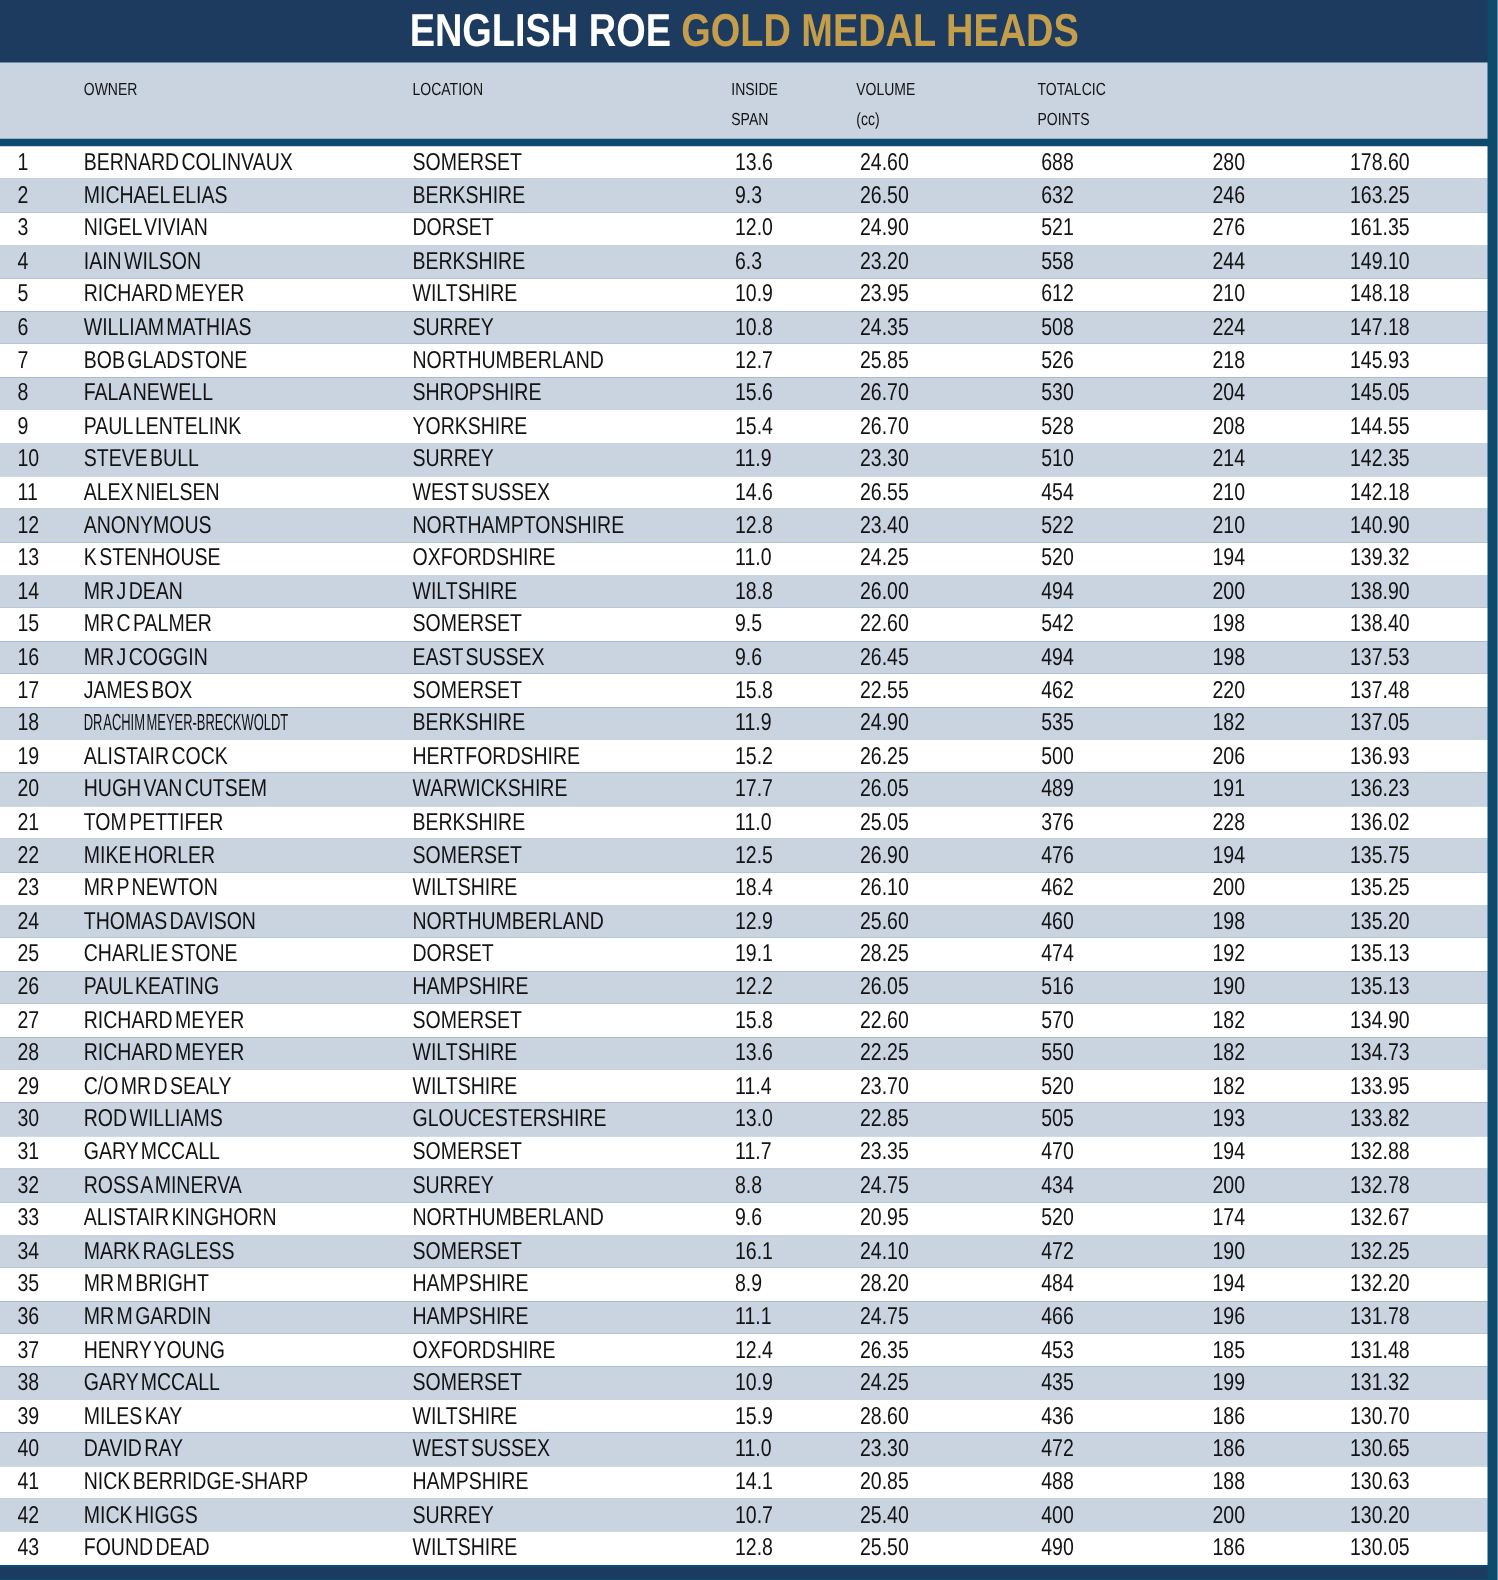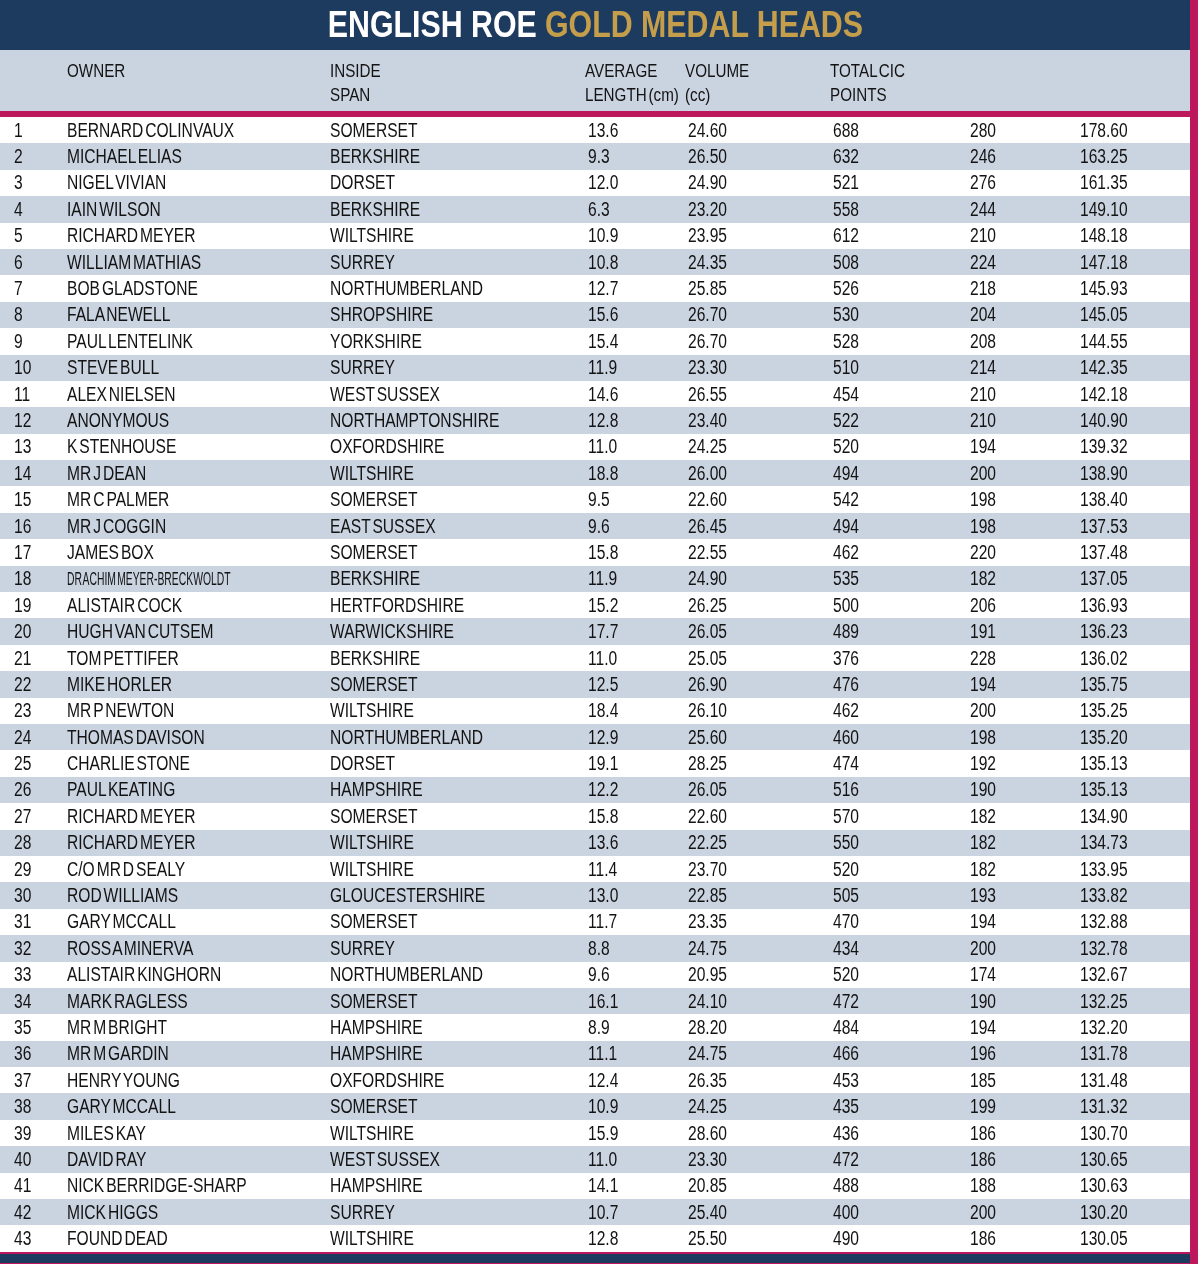--- a/index.html
+++ b/index.html
@@ -8,21 +8,21 @@
     --stripe:#cad3e0;
     --text:#131313;
   }
   *{box-sizing:border-box;}
   html,body{margin:0;padding:0;}
   body{
     width:1198px;height:1264px;background:#ffffff;
     font-family:"Liberation Sans", sans-serif;color:var(--text);
     overflow:hidden;
   }
-  .page{width:1198px;height:1264px;position:relative;background:#be185d;}
+  .page{width:1198px;height:1264px;position:relative;background:#0c4a6e;}
 
   .title-bar{
     width:1190px;height:50px;background:var(--navy);
     display:flex;align-items:center;justify-content:center;
   }
   .title-text{
     font-size:37px;font-weight:bold;white-space:nowrap;color:#ffffff;
     display:inline-block;transform:scaleX(0.82);transform-origin:50% 50%;
     letter-spacing:0px;
   }
@@ -30,21 +30,21 @@
 
   .grid-cols{
     display:grid;
     grid-template-columns:67px 263px 255px 100px 145px 137px 110px 113px;
     width:1190px;
   }
   .thead{
     background:var(--stripe);height:61px;margin-bottom:6px;
     align-content:start;padding-top:9px;
   }
-  .hcell{font-size:19px;line-height:24px;white-space:nowrap;}
+  .hcell{font-size:14px;line-height:24px;white-space:nowrap;}
   .hcell .ct{font-weight:normal;}
 
   .row{height:26.4px;align-items:center;background:#ffffff;}
   .row.stripe{background:var(--stripe);}
   .cell{white-space:nowrap;font-size:19.5px;overflow:visible;}
   .c0{padding-left:14px;}
   .c3,.c4,.c5,.c6,.c7{padding-left:3px;}
 
   .ct{
     display:inline-block;transform:scaleX(0.8);transform-origin:0 50%;
@@ -66,26 +66,26 @@
   <div class="thead grid-cols">
       <div class="hcell">
         <div><span class="ct"></span></div>
         <div><span class="ct"></span></div>
       </div>
       <div class="hcell">
         <div><span class="ct">OWNER</span></div>
         <div><span class="ct"></span></div>
       </div>
       <div class="hcell">
+        <div><span class="ct">LOCATION</span></div>
+        <div><span class="ct"></span></div>
+      </div>
+      <div class="hcell">
         <div><span class="ct">INSIDE</span></div>
         <div><span class="ct">SPAN</span></div>
-      </div>
-      <div class="hcell">
-        <div><span class="ct">AVERAGE</span></div>
-        <div><span class="ct">LENGTH (cm)</span></div>
       </div>
       <div class="hcell">
         <div><span class="ct">VOLUME</span></div>
         <div><span class="ct">(cc)</span></div>
       </div>
       <div class="hcell">
         <div><span class="ct">TOTAL CIC</span></div>
         <div><span class="ct">POINTS</span></div>
       </div>
     </div>

